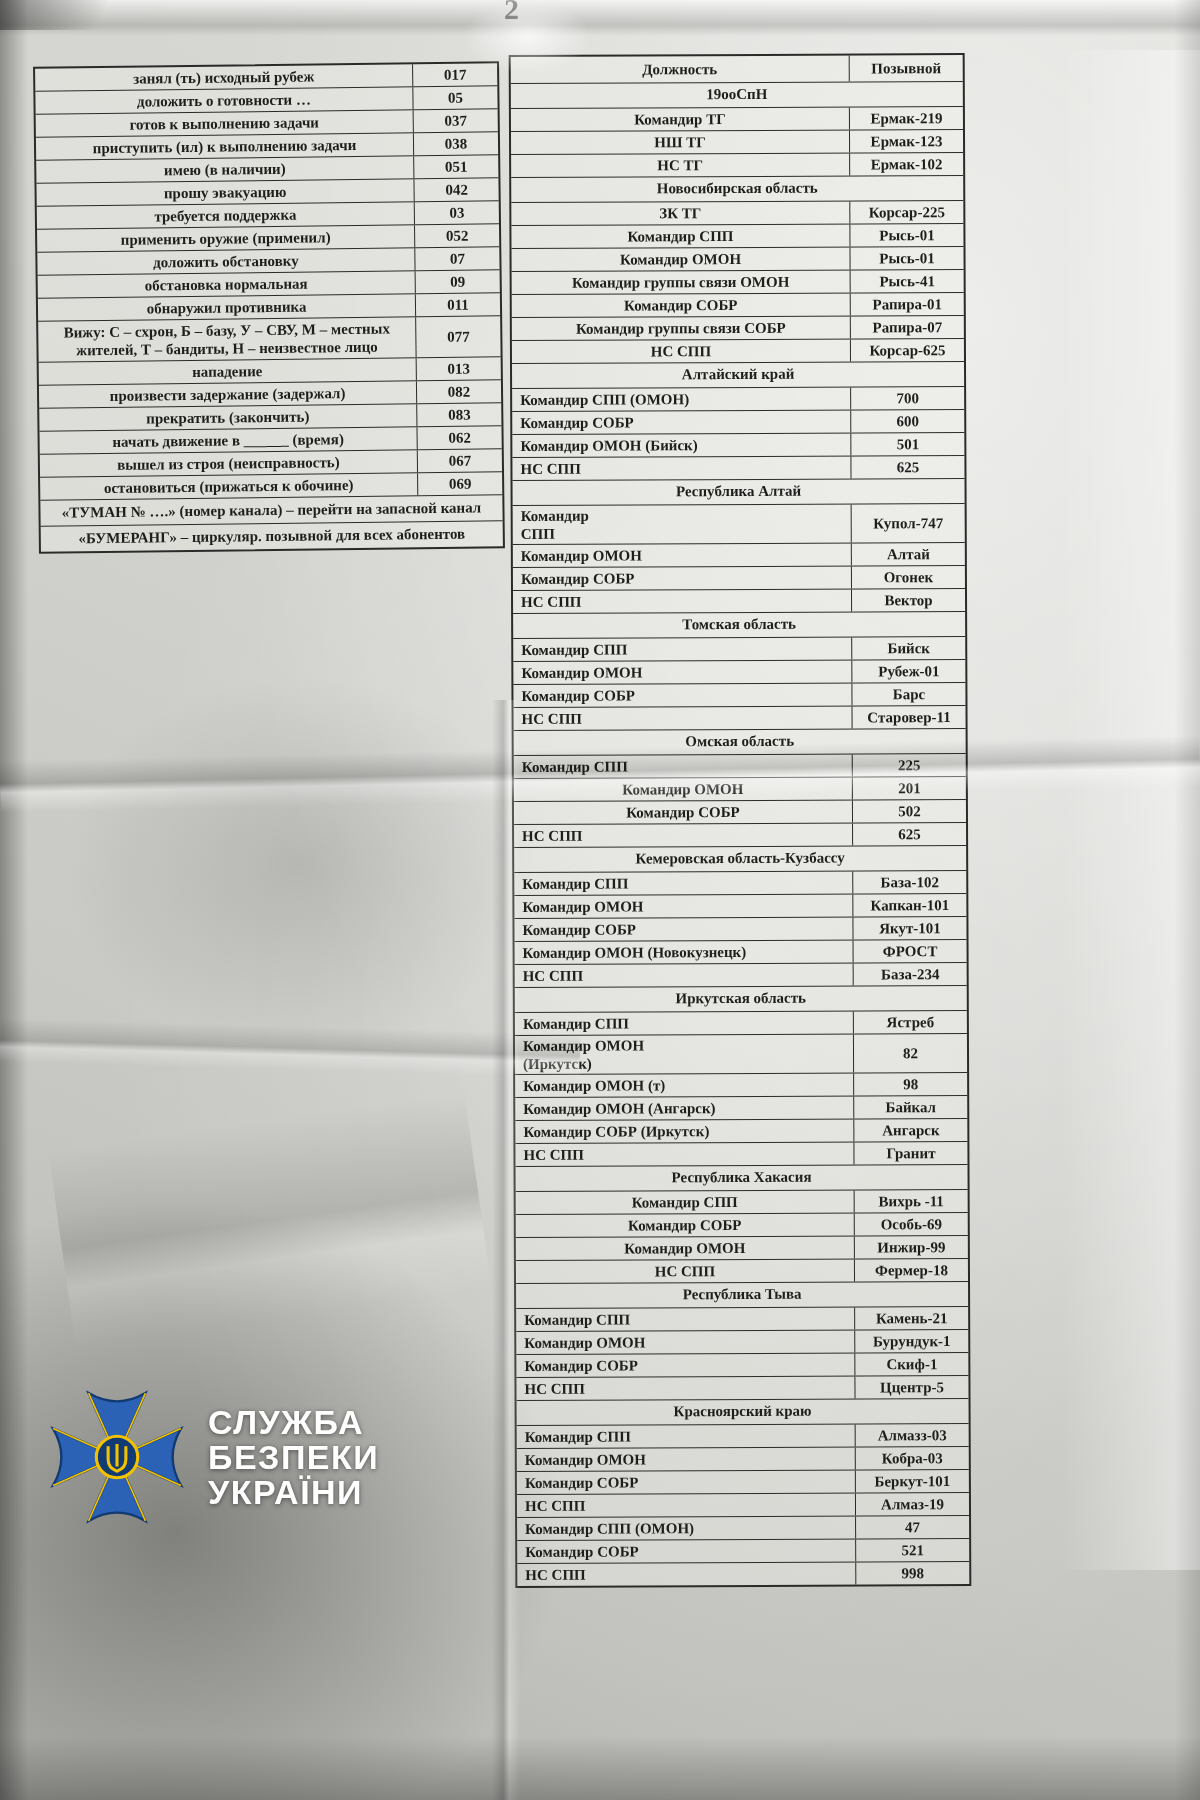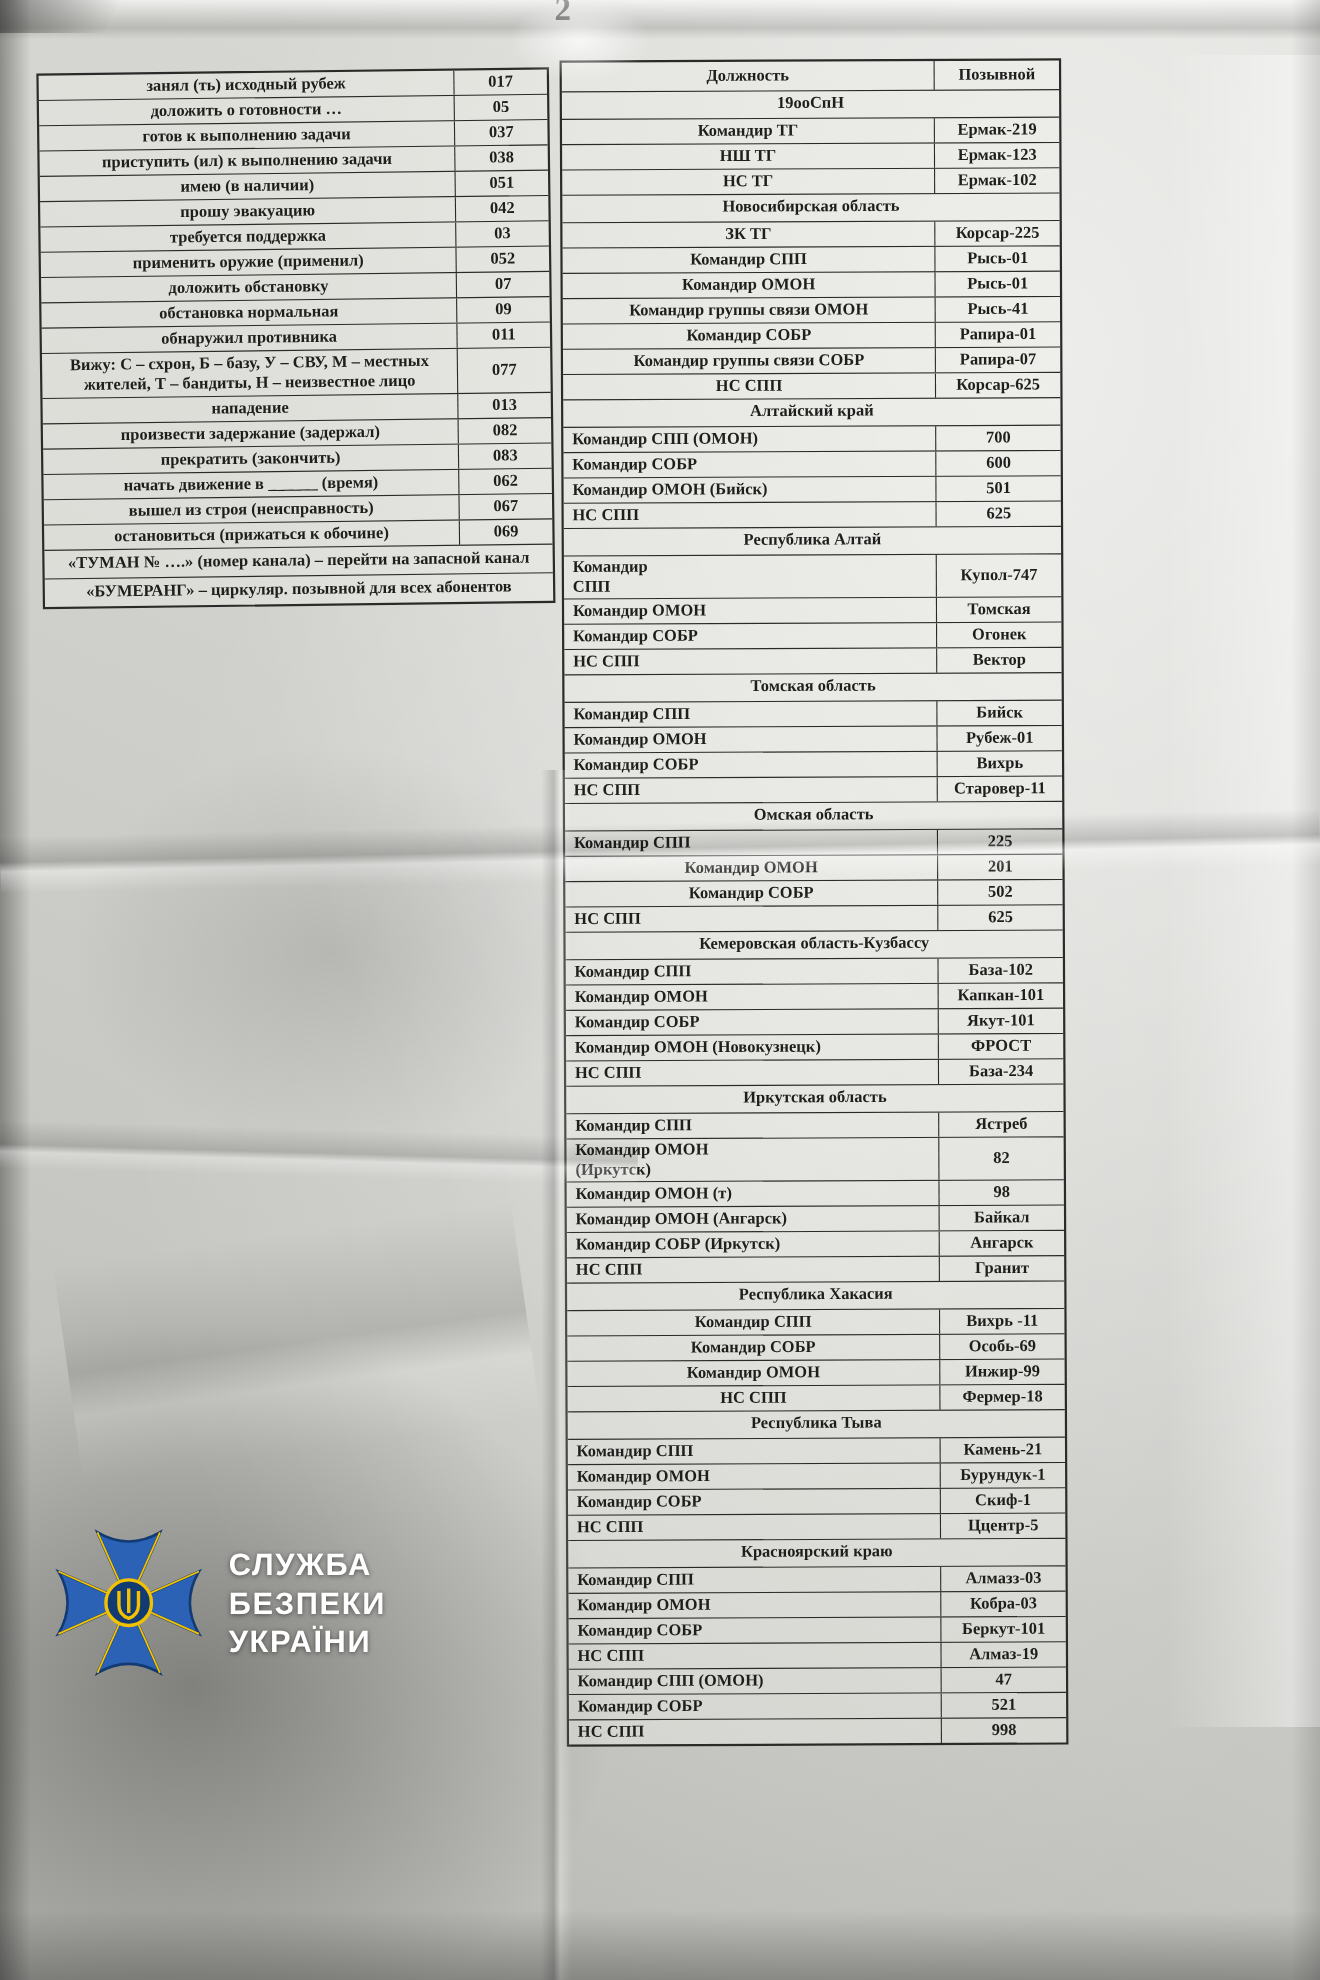--- a/index.html
+++ b/index.html
@@ -50,21 +50,21 @@
       line-height:18px;white-space:pre-line;}
   .csrow.center .pos{justify-content:center;text-align:center;}
   .csrow .val{flex:1;display:flex;align-items:center;justify-content:center;text-align:center;padding:1px 2px;line-height:18px;}
   .csrow.header{min-height:26px;}
   .csrow.header .pos,.csrow.header .val{justify-content:center;text-align:center;}
   .section{border-top:1.5px solid #2a2a28;text-align:center;padding:2px 4px;min-height:20px;line-height:19px;}
 
   
   .sbu{position:absolute;left:46px;top:1386px;display:flex;align-items:center;gap:20px;}
   .sbu-text{font-family:"Liberation Sans","DejaVu Sans",sans-serif;font-weight:bold;color:#ffffff;
-      font-size:28px;line-height:35px;letter-spacing:1.5px;text-shadow:0 1px 5px rgba(0,0,0,0.5);}
+      font-size:34px;line-height:35px;letter-spacing:1.5px;text-shadow:0 1px 5px rgba(0,0,0,0.5);}
 </style>
 </head>
 <body>
 
 <div class="photo">
   <div class="paper"></div>
 
   <div class="page-number">2</div>
 
   <div class="codes-table">
@@ -209,42 +209,42 @@
         <div class="val">625</div>
       </div>
       <div class="section">Республика Алтай</div>
       <div class="csrow">
         <div class="pos">Командир
 СПП</div>
         <div class="val">Купол-747</div>
       </div>
       <div class="csrow">
         <div class="pos">Командир ОМОН</div>
-        <div class="val">Томская</div>
+        <div class="val">Алтай</div>
       </div>
       <div class="csrow">
         <div class="pos">Командир СОБР</div>
         <div class="val">Огонек</div>
       </div>
       <div class="csrow">
         <div class="pos">НС СПП</div>
         <div class="val">Вектор</div>
       </div>
       <div class="section">Томская область</div>
       <div class="csrow">
         <div class="pos">Командир СПП</div>
         <div class="val">Бийск</div>
       </div>
       <div class="csrow">
         <div class="pos">Командир ОМОН</div>
         <div class="val">Рубеж-01</div>
       </div>
       <div class="csrow">
         <div class="pos">Командир СОБР</div>
-        <div class="val">Вихрь</div>
+        <div class="val">Барс</div>
       </div>
       <div class="csrow">
         <div class="pos">НС СПП</div>
         <div class="val">Старовер-11</div>
       </div>
       <div class="section">Омская область</div>
       <div class="csrow">
         <div class="pos">Командир СПП</div>
         <div class="val">225</div>
       </div>

